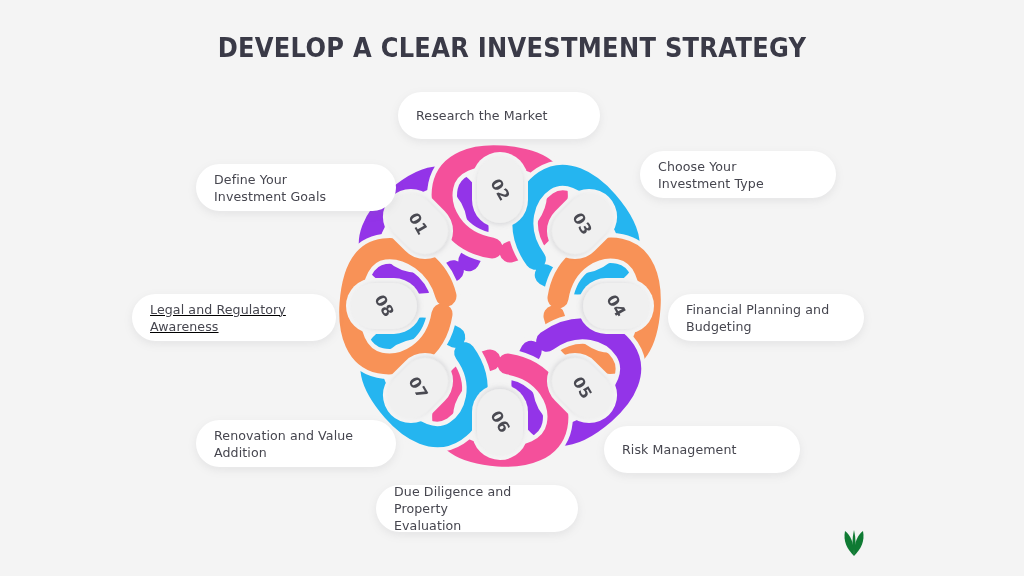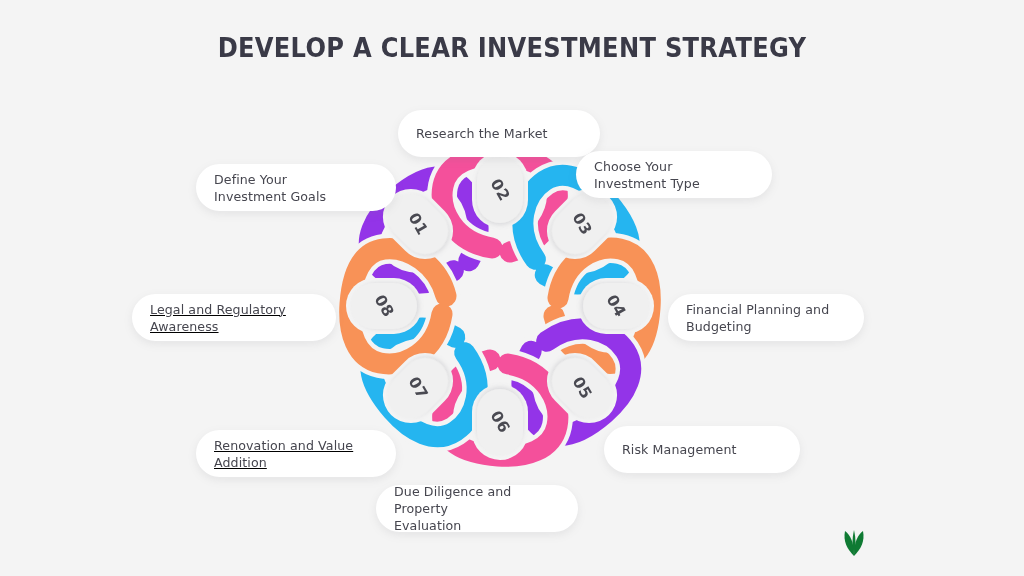--- a/index.html
+++ b/index.html
@@ -51,26 +51,26 @@
     font-size: 12.6px;
     line-height: 17px;
     color: #46464f;
     font-family: "DejaVu Sans", sans-serif;
     white-space: pre-line;
     letter-spacing: 0.1px;
   }
 
   
   .lc-1 { left: 196px; top: 151px; width: 200px; height: 47px; margin-top: 13px; }
-  .lc-2 { left: 398px; top: 110px;  width: 202px; height: 47px; text-align: right; }
-  .lc-3 { left: 576px; top: 151px; width: 196px; height: 47px; }
+  .lc-2 { left: 398px; top: 92px;  width: 202px; height: 47px; text-align: right; }
+  .lc-3 { left: 640px; top: 151px; width: 196px; height: 47px; }
   .lc-4 { left: 668px; top: 294px; width: 196px; height: 47px; }
   .lc-5 { left: 604px; top: 426px; width: 196px; height: 47px; }
   .lc-6 { left: 376px; top: 485px; width: 202px; height: 47px; }
-  .lc-7 { left: 196px; top: 430px; width: 200px; height: 47px; text-decoration: underline; }
+  .lc-7 { left: 196px; top: 420px; width: 200px; height: 47px; }
   .lc-8 { left: 132px; top: 294px; width: 204px; height: 47px; text-decoration: underline; }
 
   #logo {
     position: absolute;
     left: 836px;
     top: 522px;
     width: 36px;
     height: 36px;
   }
 

